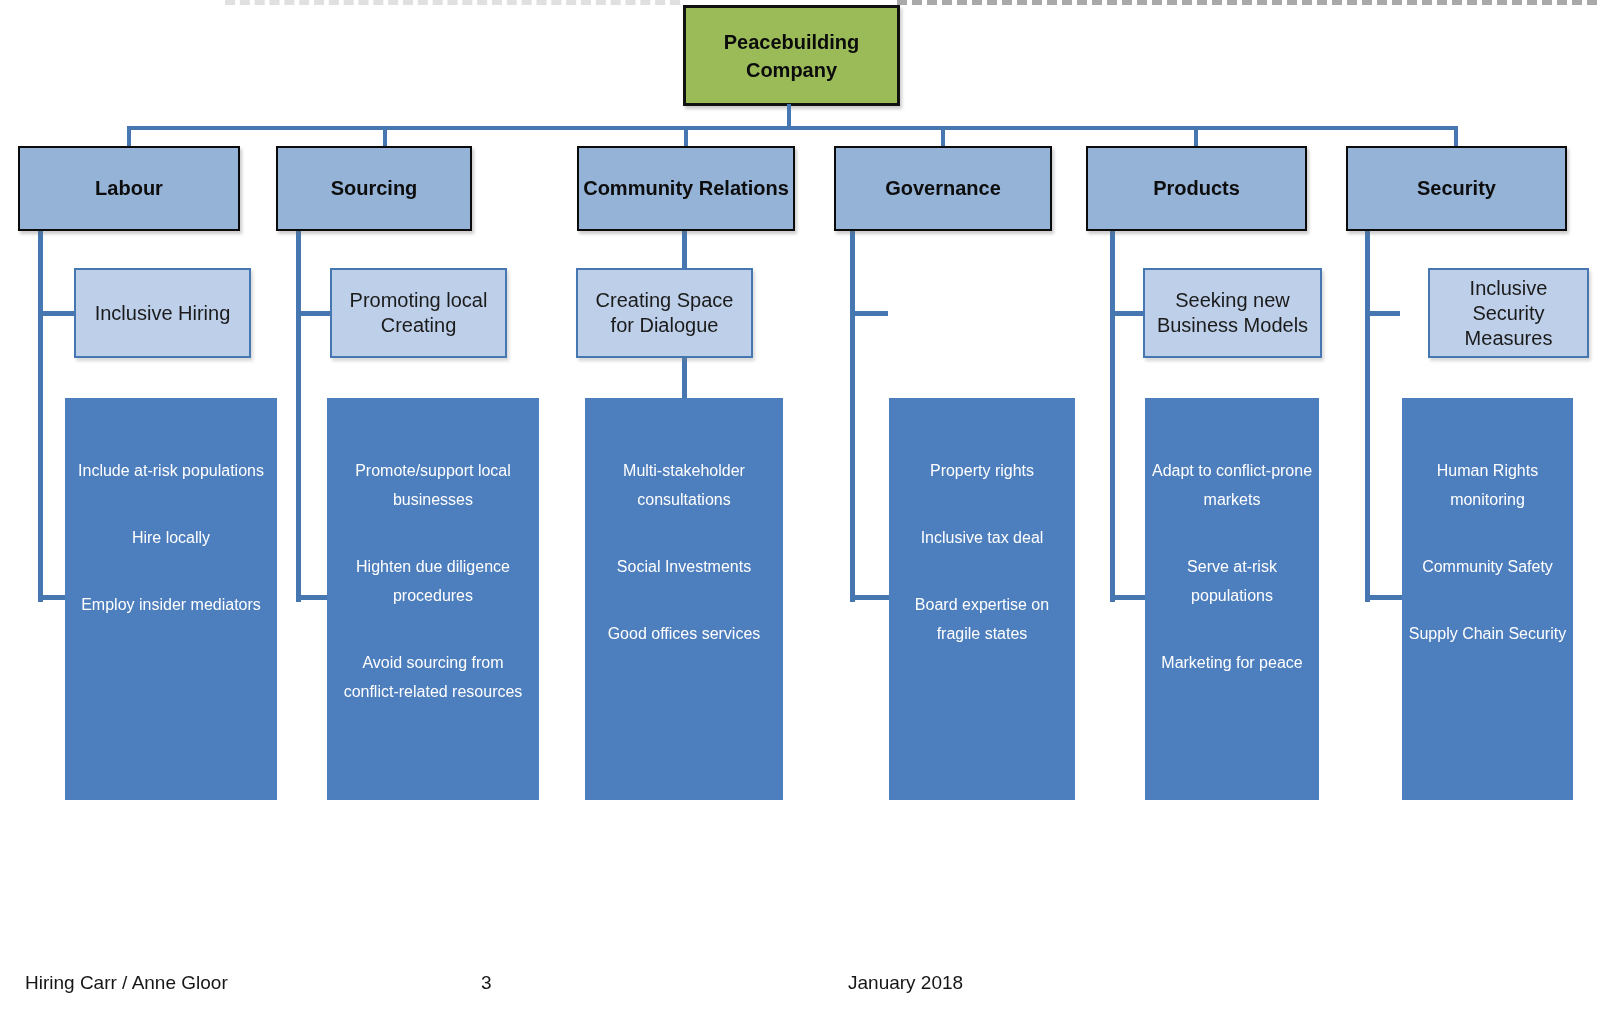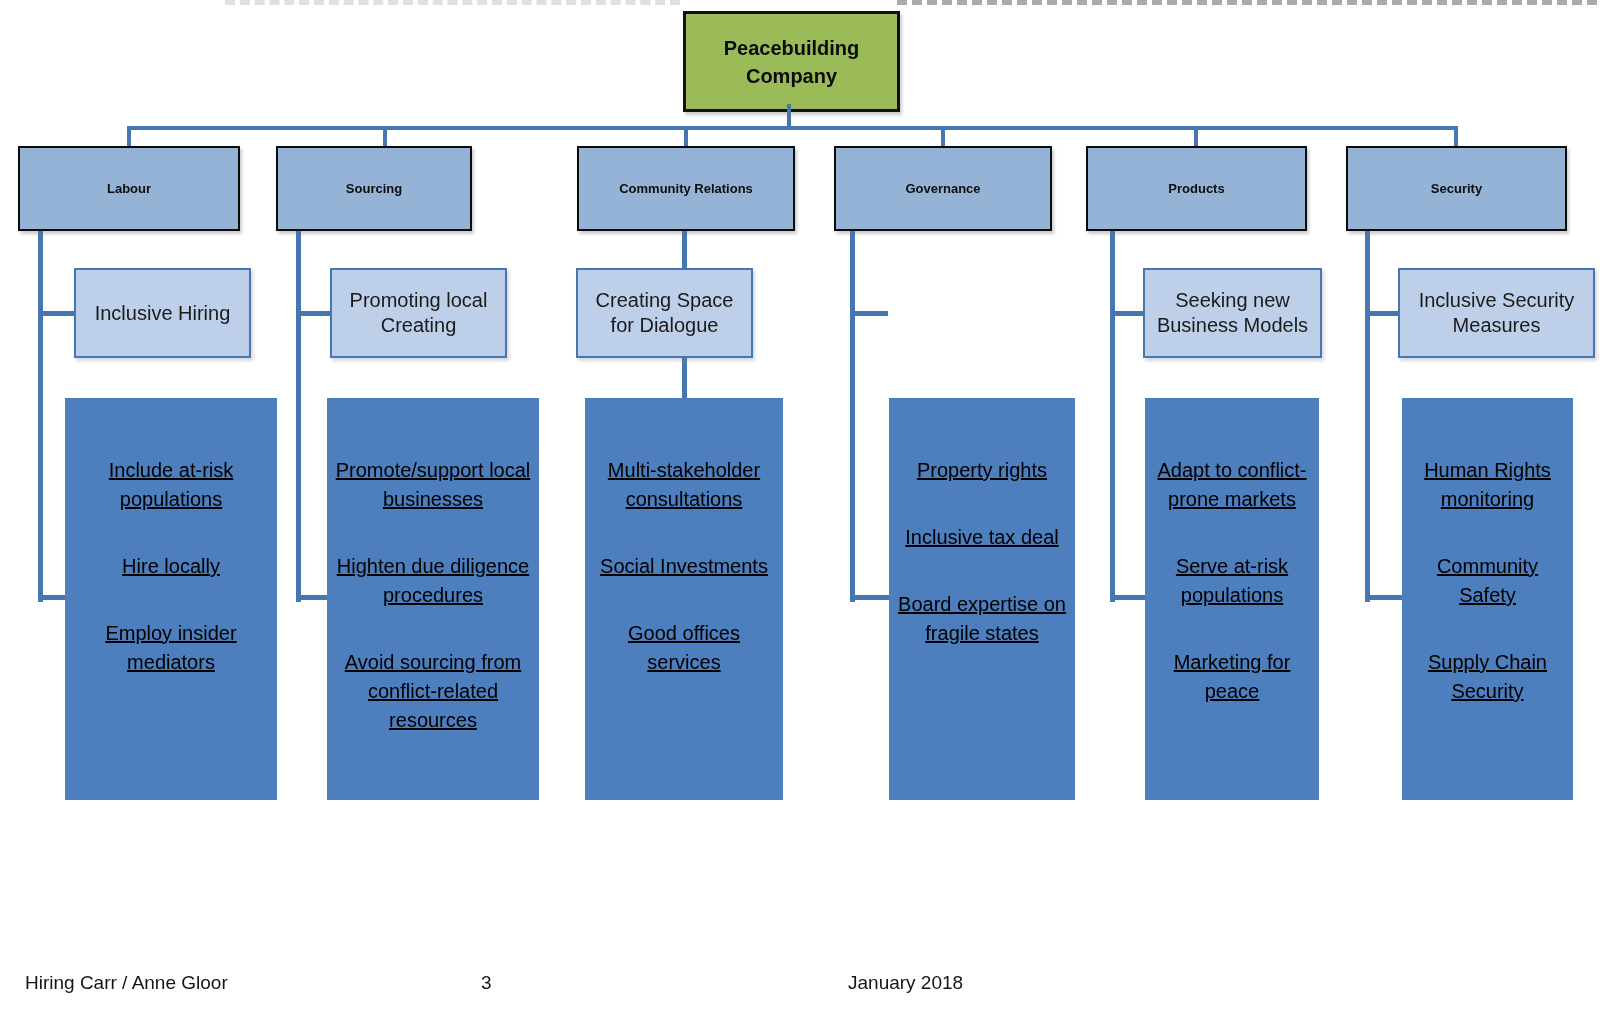--- a/index.html
+++ b/index.html
@@ -30,44 +30,43 @@
   .c3drop1{left:682px;top:229px;width:5px;height:39px;}
   .c3drop2{left:682px;top:356px;width:5px;height:42px;}
 
   
   .box{position:absolute;display:flex;align-items:center;justify-content:center;
        text-align:center;box-sizing:border-box;}
   .root{
     left:683px;top:5px;width:217px;height:101px;background:var(--green);
     border:3px solid #111;font-weight:bold;font-size:20px;line-height:28px;color:#0b0b0b;
     box-shadow:2px 3px 3px rgba(110,110,110,.35);
-    margin-top:6px;
   }
   .hdr{
     top:146px;height:85px;background:var(--hdr);border:2px solid #0b0b0b;
-    font-weight:bold;font-size:13px;color:#0d0d0d;
+    font-weight:bold;font-size:20px;color:#0d0d0d;
     box-shadow:2px 3px 3px rgba(110,110,110,.35);
   }
   .h1{left:18px;width:222px}.h2{left:276px;width:196px}.h3{left:577px;width:218px}
   .h4{left:834px;width:218px}.h5{left:1086px;width:221px}.h6{left:1346px;width:221px}
 
   .sub{
     top:268px;height:90px;background:var(--light);border:2.5px solid var(--line);
     font-size:20px;line-height:25px;color:#1b1b1b;padding:2px 6px;
     box-shadow:2px 3px 3px rgba(130,130,130,.3);
   }
   .l1{left:74px;width:177px}.l2{left:330px;width:177px}.l3{left:576px;width:177px}
-  .l4{left:886px;width:181px}.l5{left:1143px;width:179px}.l6{left:1398px;width:197px}
+  .l4{left:886px;width:181px}.l5{left:1143px;width:179px}.l6{left:1428px;width:161px}
 
   .detail{
     position:absolute;top:398px;height:402px;background:var(--dark);
     display:flex;flex-direction:column;align-items:center;gap:38px;
     padding:58px 6px 0 6px;box-sizing:border-box;
   }
-  .detail .item{font-size:20px;line-height:29px;color:#000000;text-align:center;width:100%;text-decoration:underline;}
+  .detail .item{font-size:16px;line-height:29px;color:#ffffff;text-align:center;width:100%;}
   .k1{left:65px;width:212px}.k2{left:327px;width:212px}.k3{left:585px;width:198px}
   .k4{left:889px;width:186px}.k5{left:1145px;width:174px}.k6{left:1402px;width:171px}
 
   
   .footer-text{position:absolute;top:972px;font-size:19px;color:#161616;white-space:nowrap;}
   .f-authors{left:25px;}
   .f-page{left:481px;}
   .f-date{left:848px;text-align:right;}
 </style>
 </head>

